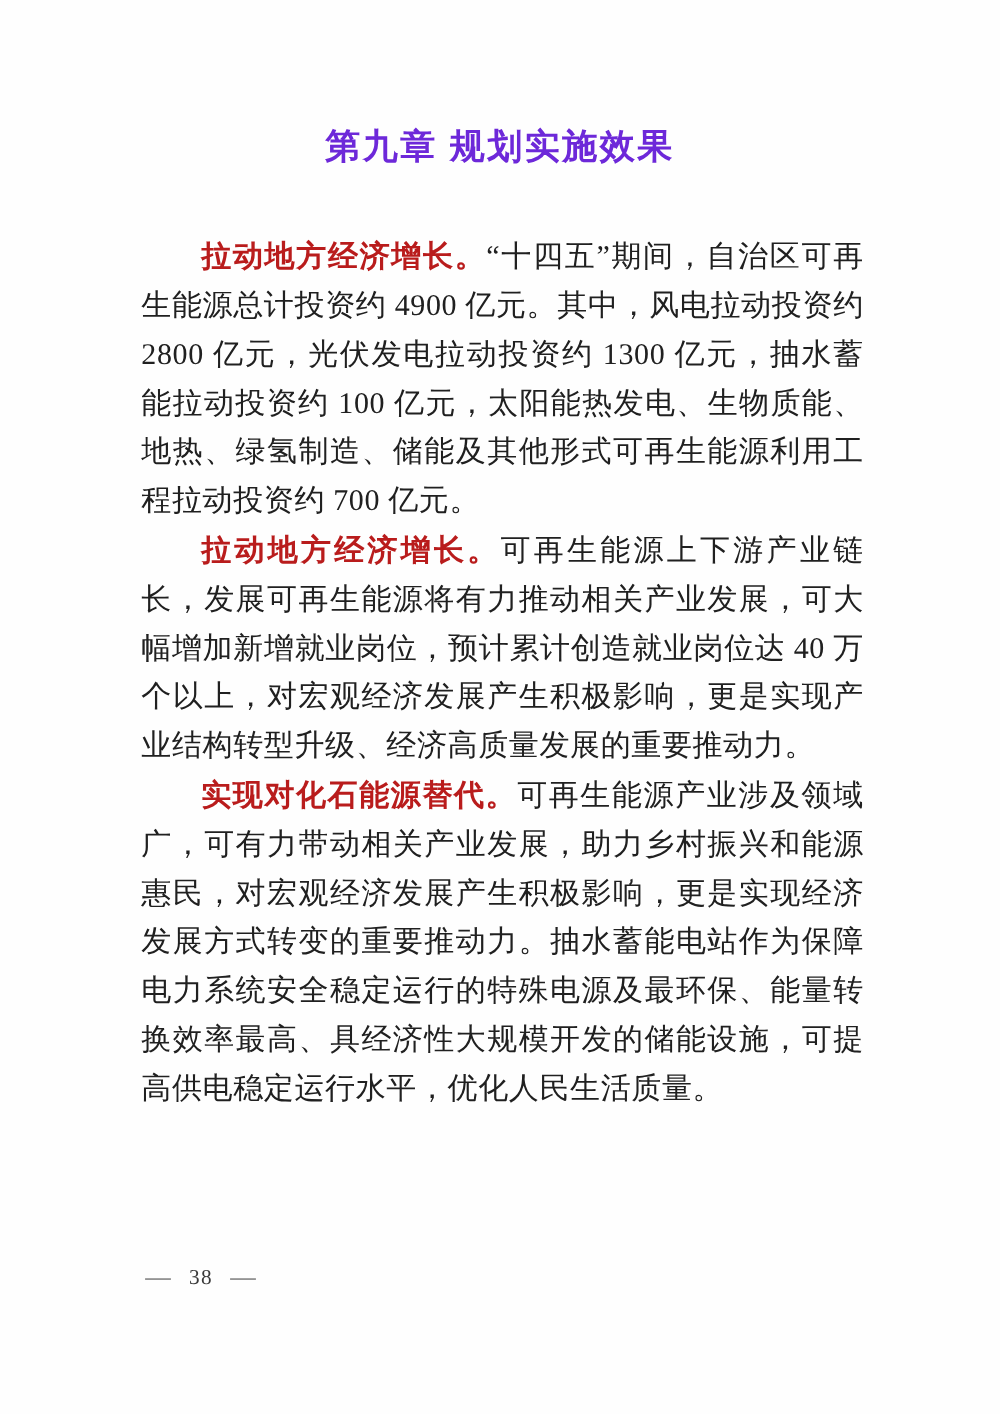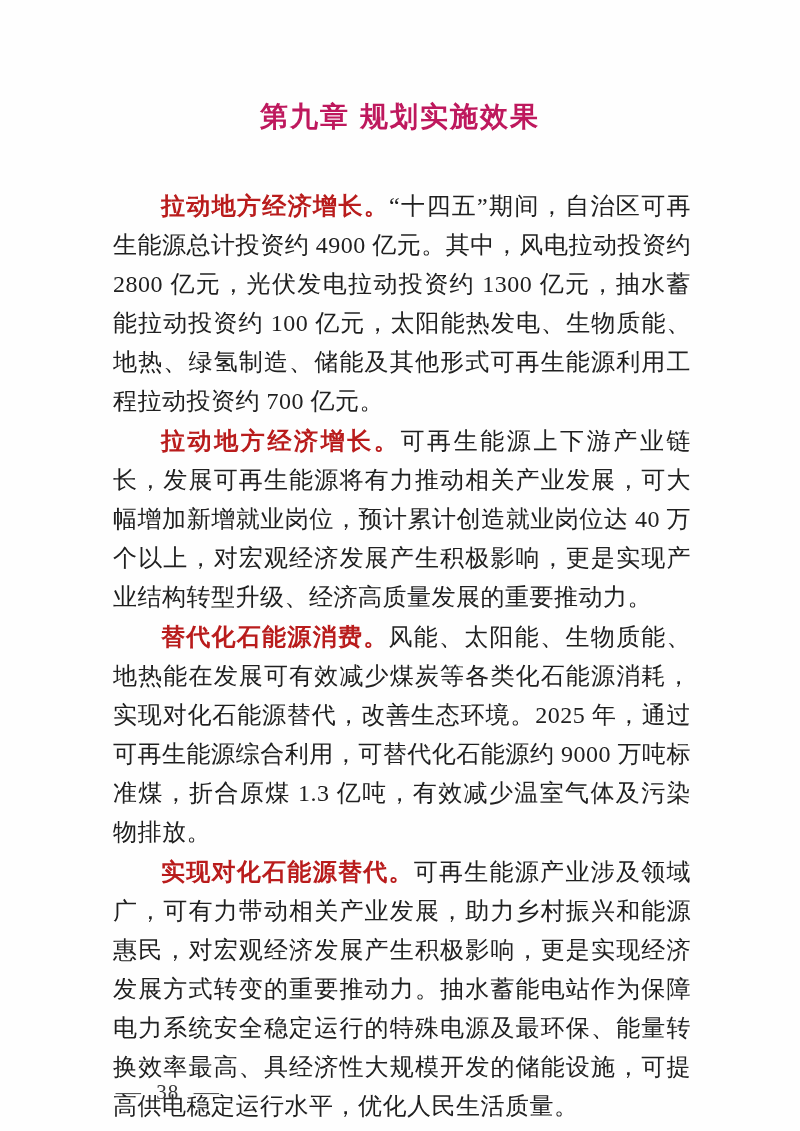--- a/index.html
+++ b/index.html
@@ -20,21 +20,21 @@
     position: absolute;
     top: 98px;
     left: 0;
     width: 100%;
     margin: 0;
     text-align: center;
     font-family: "Liberation Sans", "DejaVu Sans", sans-serif;
     font-weight: 700;
     font-size: 28px;
     letter-spacing: 2px;
-    color: #be185d;
+    color: #6d28d9;
   }
   .doc-body {
     position: absolute;
     top: 186px;
     left: 113px;
     width: 578px;
     font-size: 24px;
     line-height: 39px;
     color: #202020;
   }
@@ -48,23 +48,23 @@
   .para-lead {
     font-weight: 700;
     font-family: "Liberation Sans", "DejaVu Sans", sans-serif;
     color: #b91c1c;
   }
   .para-rest {
     font-weight: 400;
   }
   .page-footer {
     position: absolute;
-    top: 1080px;
+    top: 1012px;
     left: 118px;
-    font-size: 21px;
+    font-size: 17px;
     color: #3a3a3a;
     letter-spacing: 1px;
     font-family: "Liberation Serif", "DejaVu Serif", serif;
   }
   .page-footer span {
     display: inline-block;
   }
   .page-footer .dash {
     color: #4a4a4a;
     transform: scaleX(1.2);
@@ -81,23 +81,20 @@
   <h1 class="chapter-title">第九章 规划实施效果</h1>
 
   <div class="doc-body">
     <p>
       <span class="para-lead">拉动地方经济增长。</span><span class="para-rest">“十四五”期间，自治区可再生能源总计投资约 4900 亿元。其中，风电拉动投资约 2800 亿元，光伏发电拉动投资约 1300 亿元，抽水蓄能拉动投资约 100 亿元，太阳能热发电、生物质能、地热、绿氢制造、储能及其他形式可再生能源利用工程拉动投资约 700 亿元。</span>
     </p>
     <p>
       <span class="para-lead">拉动地方经济增长。</span><span class="para-rest">可再生能源上下游产业链长，发展可再生能源将有力推动相关产业发展，可大幅增加新增就业岗位，预计累计创造就业岗位达 40 万个以上，对宏观经济发展产生积极影响，更是实现产业结构转型升级、经济高质量发展的重要推动力。</span>
     </p>
     <p>
-      <span class="para-lead">替代化石能源消费。</span><span class="para-rest">风能、太阳能、生物质能、地热能在发展可有效减少煤炭等各类化石能源消耗，实现对化石能源替代，改善生态环境。2025 年，通过可再生能源综合利用，可替代化石能源约 9000 万吨标准煤，折合原煤 1.3 亿吨，有效减少温室气体及污染物排放。</span>
-    </p>
-    <p>
       <span class="para-lead">实现对化石能源替代。</span><span class="para-rest">可再生能源产业涉及领域广，可有力带动相关产业发展，助力乡村振兴和能源惠民，对宏观经济发展产生积极影响，更是实现经济发展方式转变的重要推动力。抽水蓄能电站作为保障电力系统安全稳定运行的特殊电源及最环保、能量转换效率最高、具经济性大规模开发的储能设施，可提高供电稳定运行水平，优化人民生活质量。</span>
     </p>
   </div>
 
   <div class="page-footer">
     <span class="dash">—</span>
     <span class="num">38</span>
     <span class="dash">—</span>
   </div>
 

